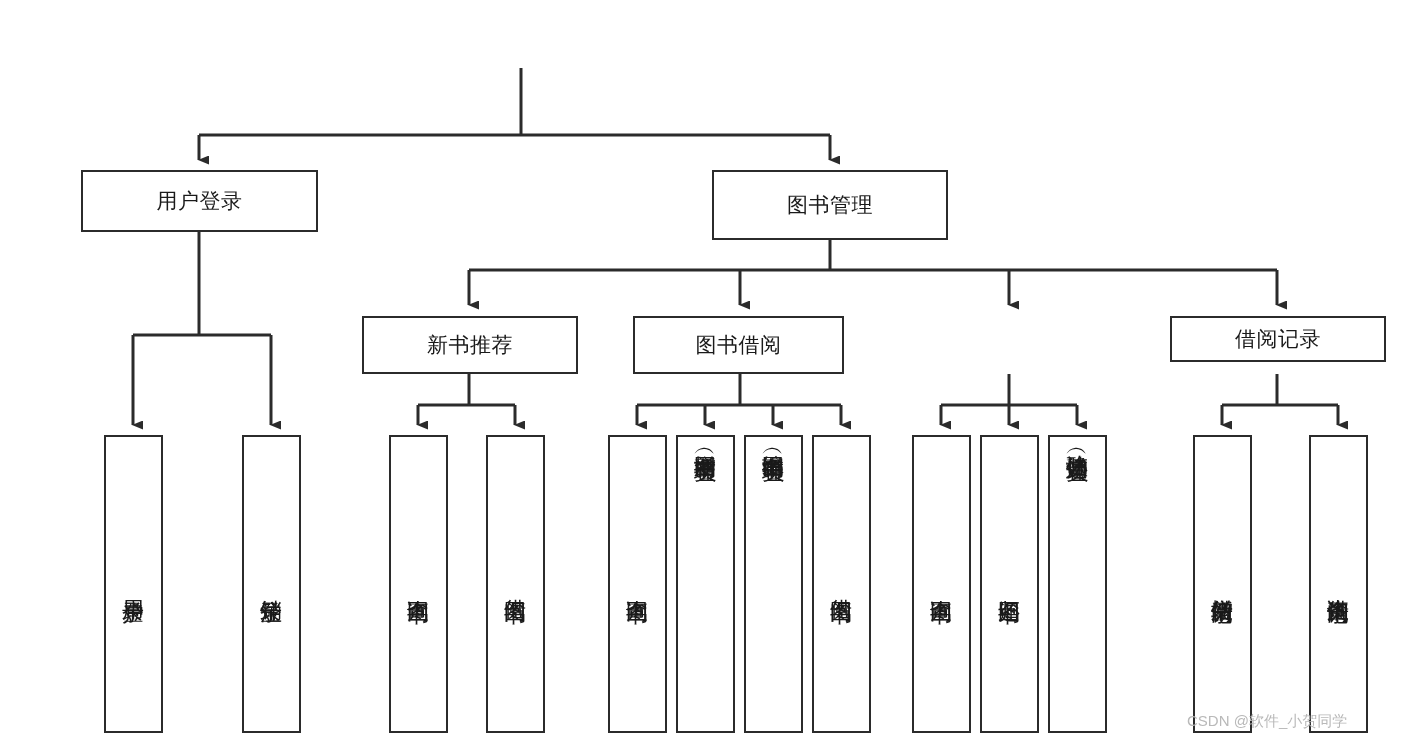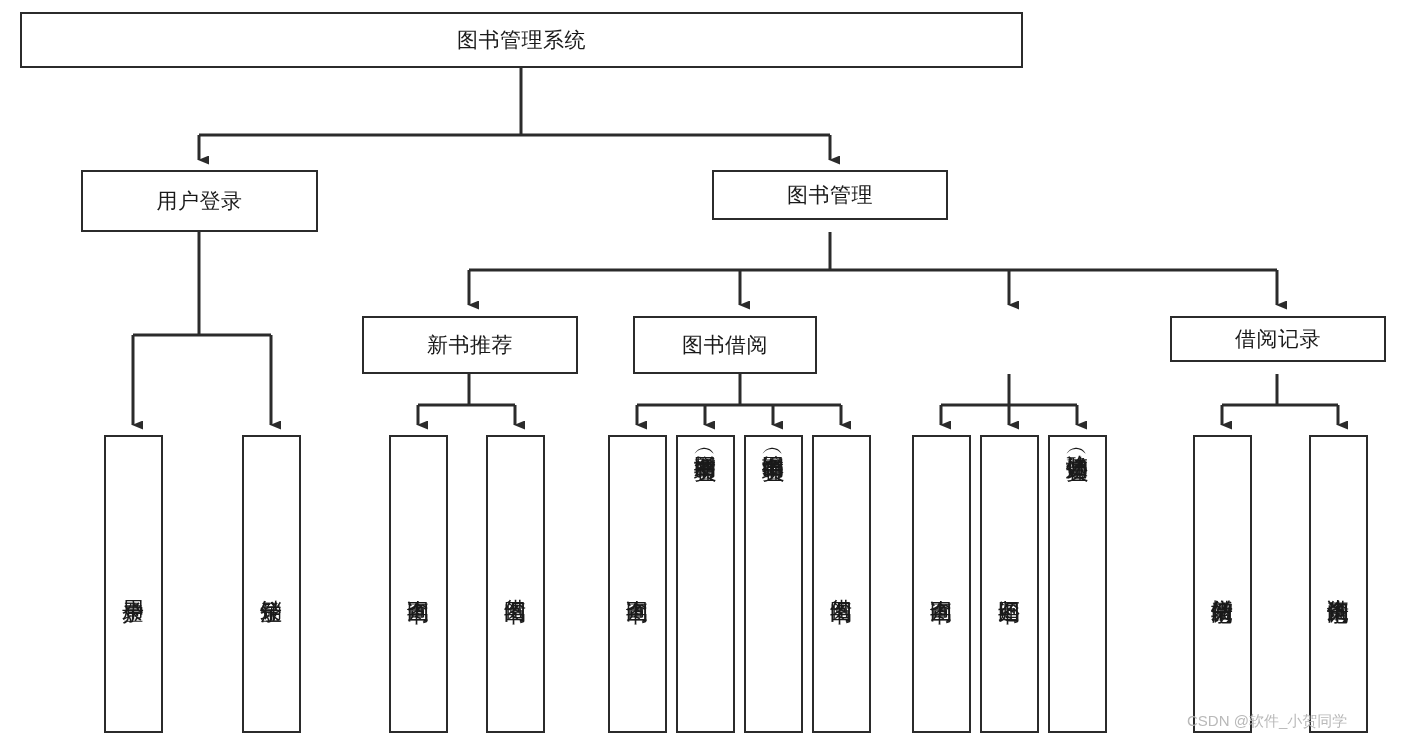--- a/index.html
+++ b/index.html
@@ -136,37 +136,34 @@
       <path d="M 1009,405 L 1009,425" marker-end="url(#arrowhead)"></path>
       <path d="M 1077,405 L 1077,425" marker-end="url(#arrowhead)"></path>
 
       <path d="M 1277,374 L 1277,405"></path>
       <path d="M 1222,405 L 1338,405"></path>
       <path d="M 1222,405 L 1222,425" marker-end="url(#arrowhead)"></path>
       <path d="M 1338,405 L 1338,425" marker-end="url(#arrowhead)"></path>
     </g>
   </svg>
 
-  <div class="node root horiz" style="left:20px; top:12px; width:1003px; height:56px;">
-    <span class="label">图书管理系统</span>
-  </div>
 
   <div class="node horiz" style="left:81px; top:170px; width:237px; height:62px;">
     <span class="label">用户登录</span>
   </div>
 
-  <div class="node horiz" style="left:712px; top:170px; width:236px; height:50px;">
+  <div class="node horiz" style="left:712px; top:170px; width:236px; height:70px;">
     <span class="label">图书管理</span>
   </div>
 
   <div class="node horiz" style="left:362px; top:316px; width:216px; height:58px;">
     <span class="label">新书推荐</span>
   </div>
 
-  <div class="node horiz" style="left:633px; top:316px; width:184px; height:58px;">
+  <div class="node horiz" style="left:633px; top:316px; width:211px; height:58px;">
     <span class="label">图书借阅</span>
   </div>
 
 
   <div class="node horiz" style="left:1170px; top:316px; width:216px; height:46px;">
     <span class="label">借阅记录</span>
   </div>
 
   <div class="node vert mid" style="left:104px; top:435px; width:59px; height:298px;">
     <span class="label">用户登录</span>

